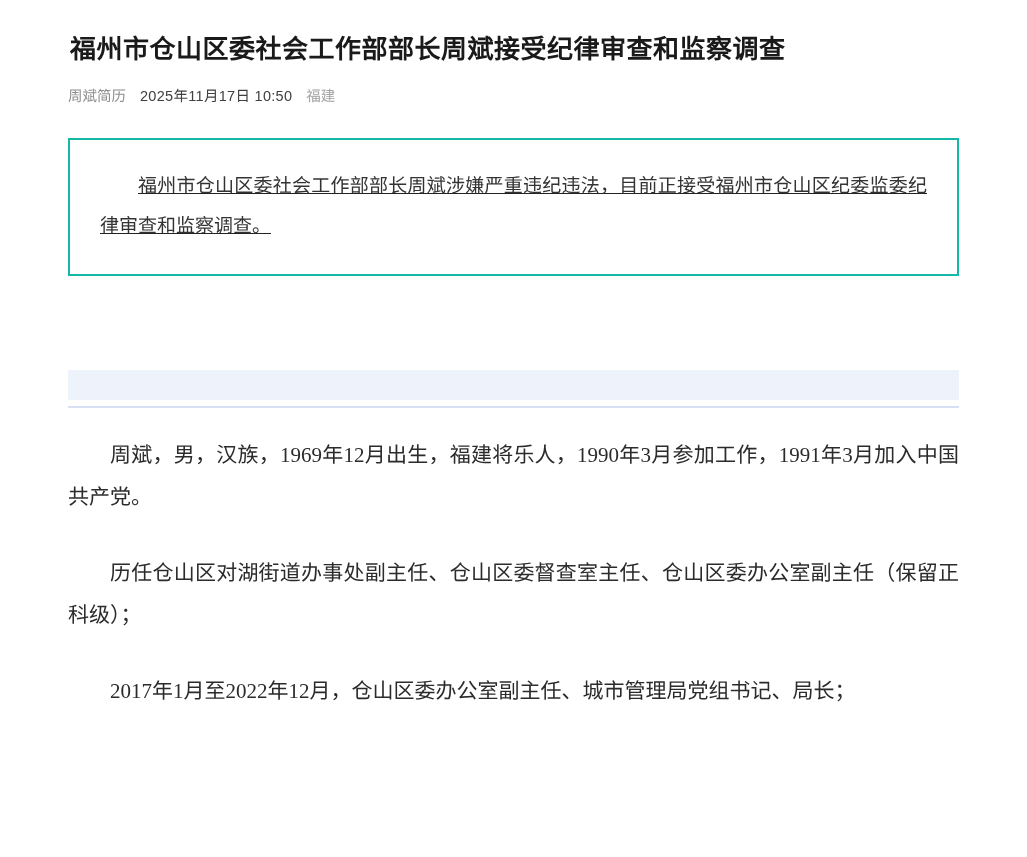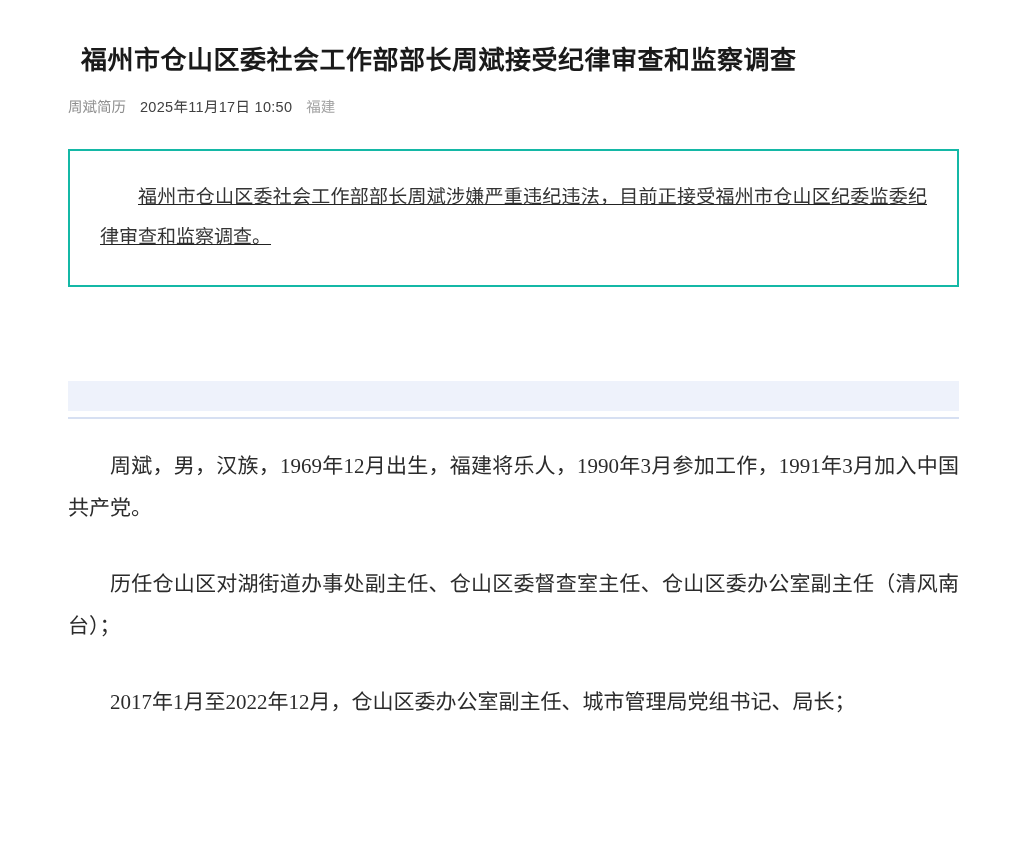--- a/index.html
+++ b/index.html
@@ -15,21 +15,21 @@
     overflow: hidden;
   }
   .page {
     position: relative;
     width: 1027px;
     height: 857px;
     box-sizing: border-box;
     padding: 0 68px;
   }
   .article-title {
-    margin: 13px;
+    margin: 2px;
     padding-top: 28px;
     font-size: 26px;
     line-height: 38px;
     font-weight: 700;
     color: #1a1a1a;
     letter-spacing: 0.5px;
     font-family: "Liberation Sans", "DejaVu Sans", sans-serif;
   }
   .meta-row {
     margin-top: 18px;
@@ -146,17 +146,17 @@
     <p class="summary-text">福州市仓山区委社会工作部部长周斌涉嫌严重违纪违法，目前正接受福州市仓山区纪委监委纪律审查和监察调查。</p>
   </div>
 
   <div class="section-banner">
     <div class="banner-bg"></div>
     <div class="banner-underline"></div>
   </div>
 
   <div class="body-text">
     <p class="body-para">周斌，男，汉族，1969年12月出生，福建将乐人，1990年3月参加工作，1991年3月加入中国共产党。</p>
-    <p class="body-para">历任仓山区对湖街道办事处副主任、仓山区委督查室主任、仓山区委办公室副主任（清风南台）；</p>
+    <p class="body-para">历任仓山区对湖街道办事处副主任、仓山区委督查室主任、仓山区委办公室副主任（保留正科级）；</p>
     <p class="body-para">2017年1月至2022年12月，仓山区委办公室副主任、城市管理局党组书记、局长；</p>
   </div>
 
 </div>
 
 </body></html>

